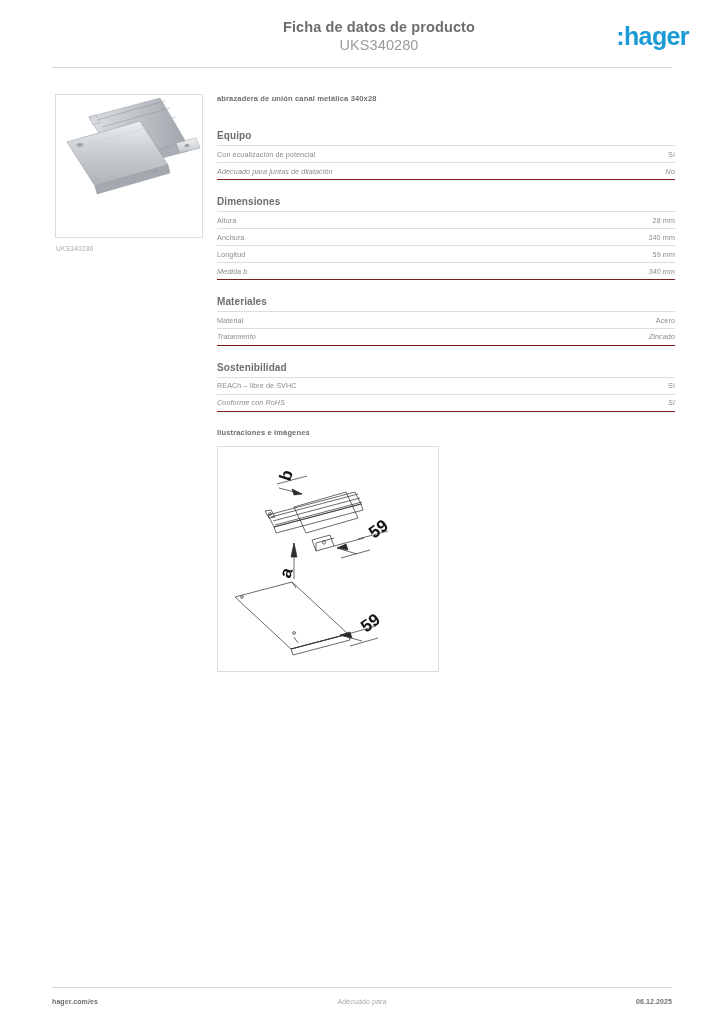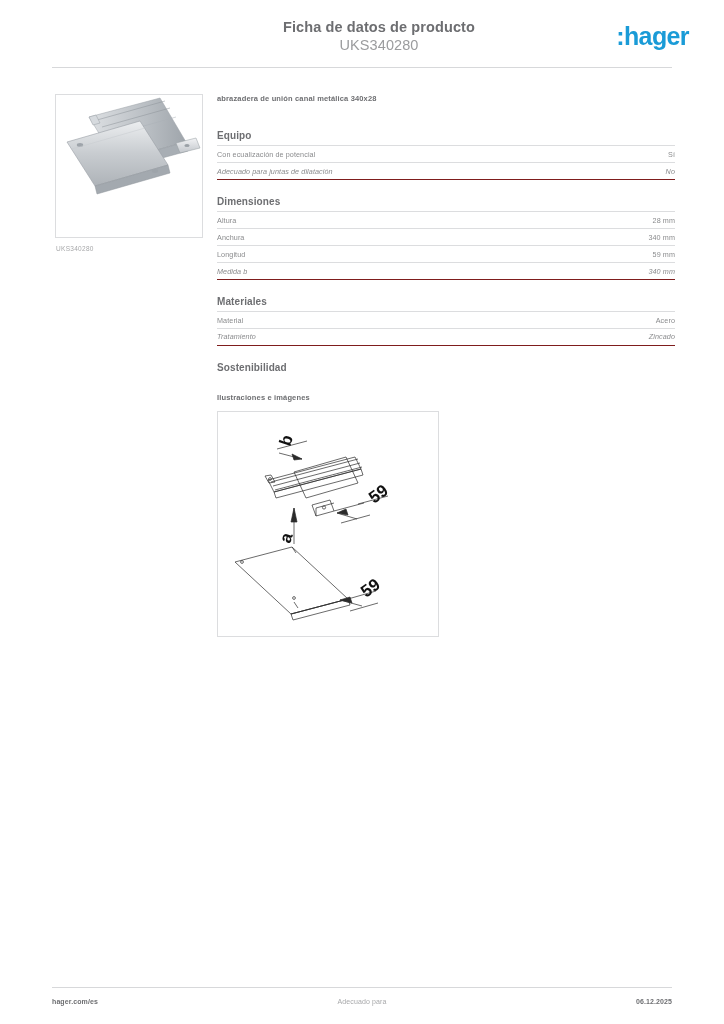--- a/index.html
+++ b/index.html
@@ -277,20 +277,32 @@
       <tr>
         <td>Tratamiento</td>
         <td class="val">Zincado</td>
       </tr>
     </tbody>
       </table>
   </div>
 
   <div class="group">
     <div class="group-title">Sostenibilidad</div>
+    <table class="spec">
+      <tbody>
+          <tr>
+        <td>REACh – libre de SVHC</td>
+        <td class="val">Sí</td>
+      </tr>
+      <tr>
+        <td>Conforme con RoHS</td>
+        <td class="val">Sí</td>
+      </tr>
+    </tbody>
+      </table>
   </div>
 
   <div class="illus-title">Ilustraciones e imágenes</div>
 
   <div class="drawing-box">
     <svg width="220" height="224" viewBox="0 0 220 224">
       <g stroke="#2b2b2b" stroke-width="0.7" fill="none" stroke-linejoin="round">
 
         <g>
 

